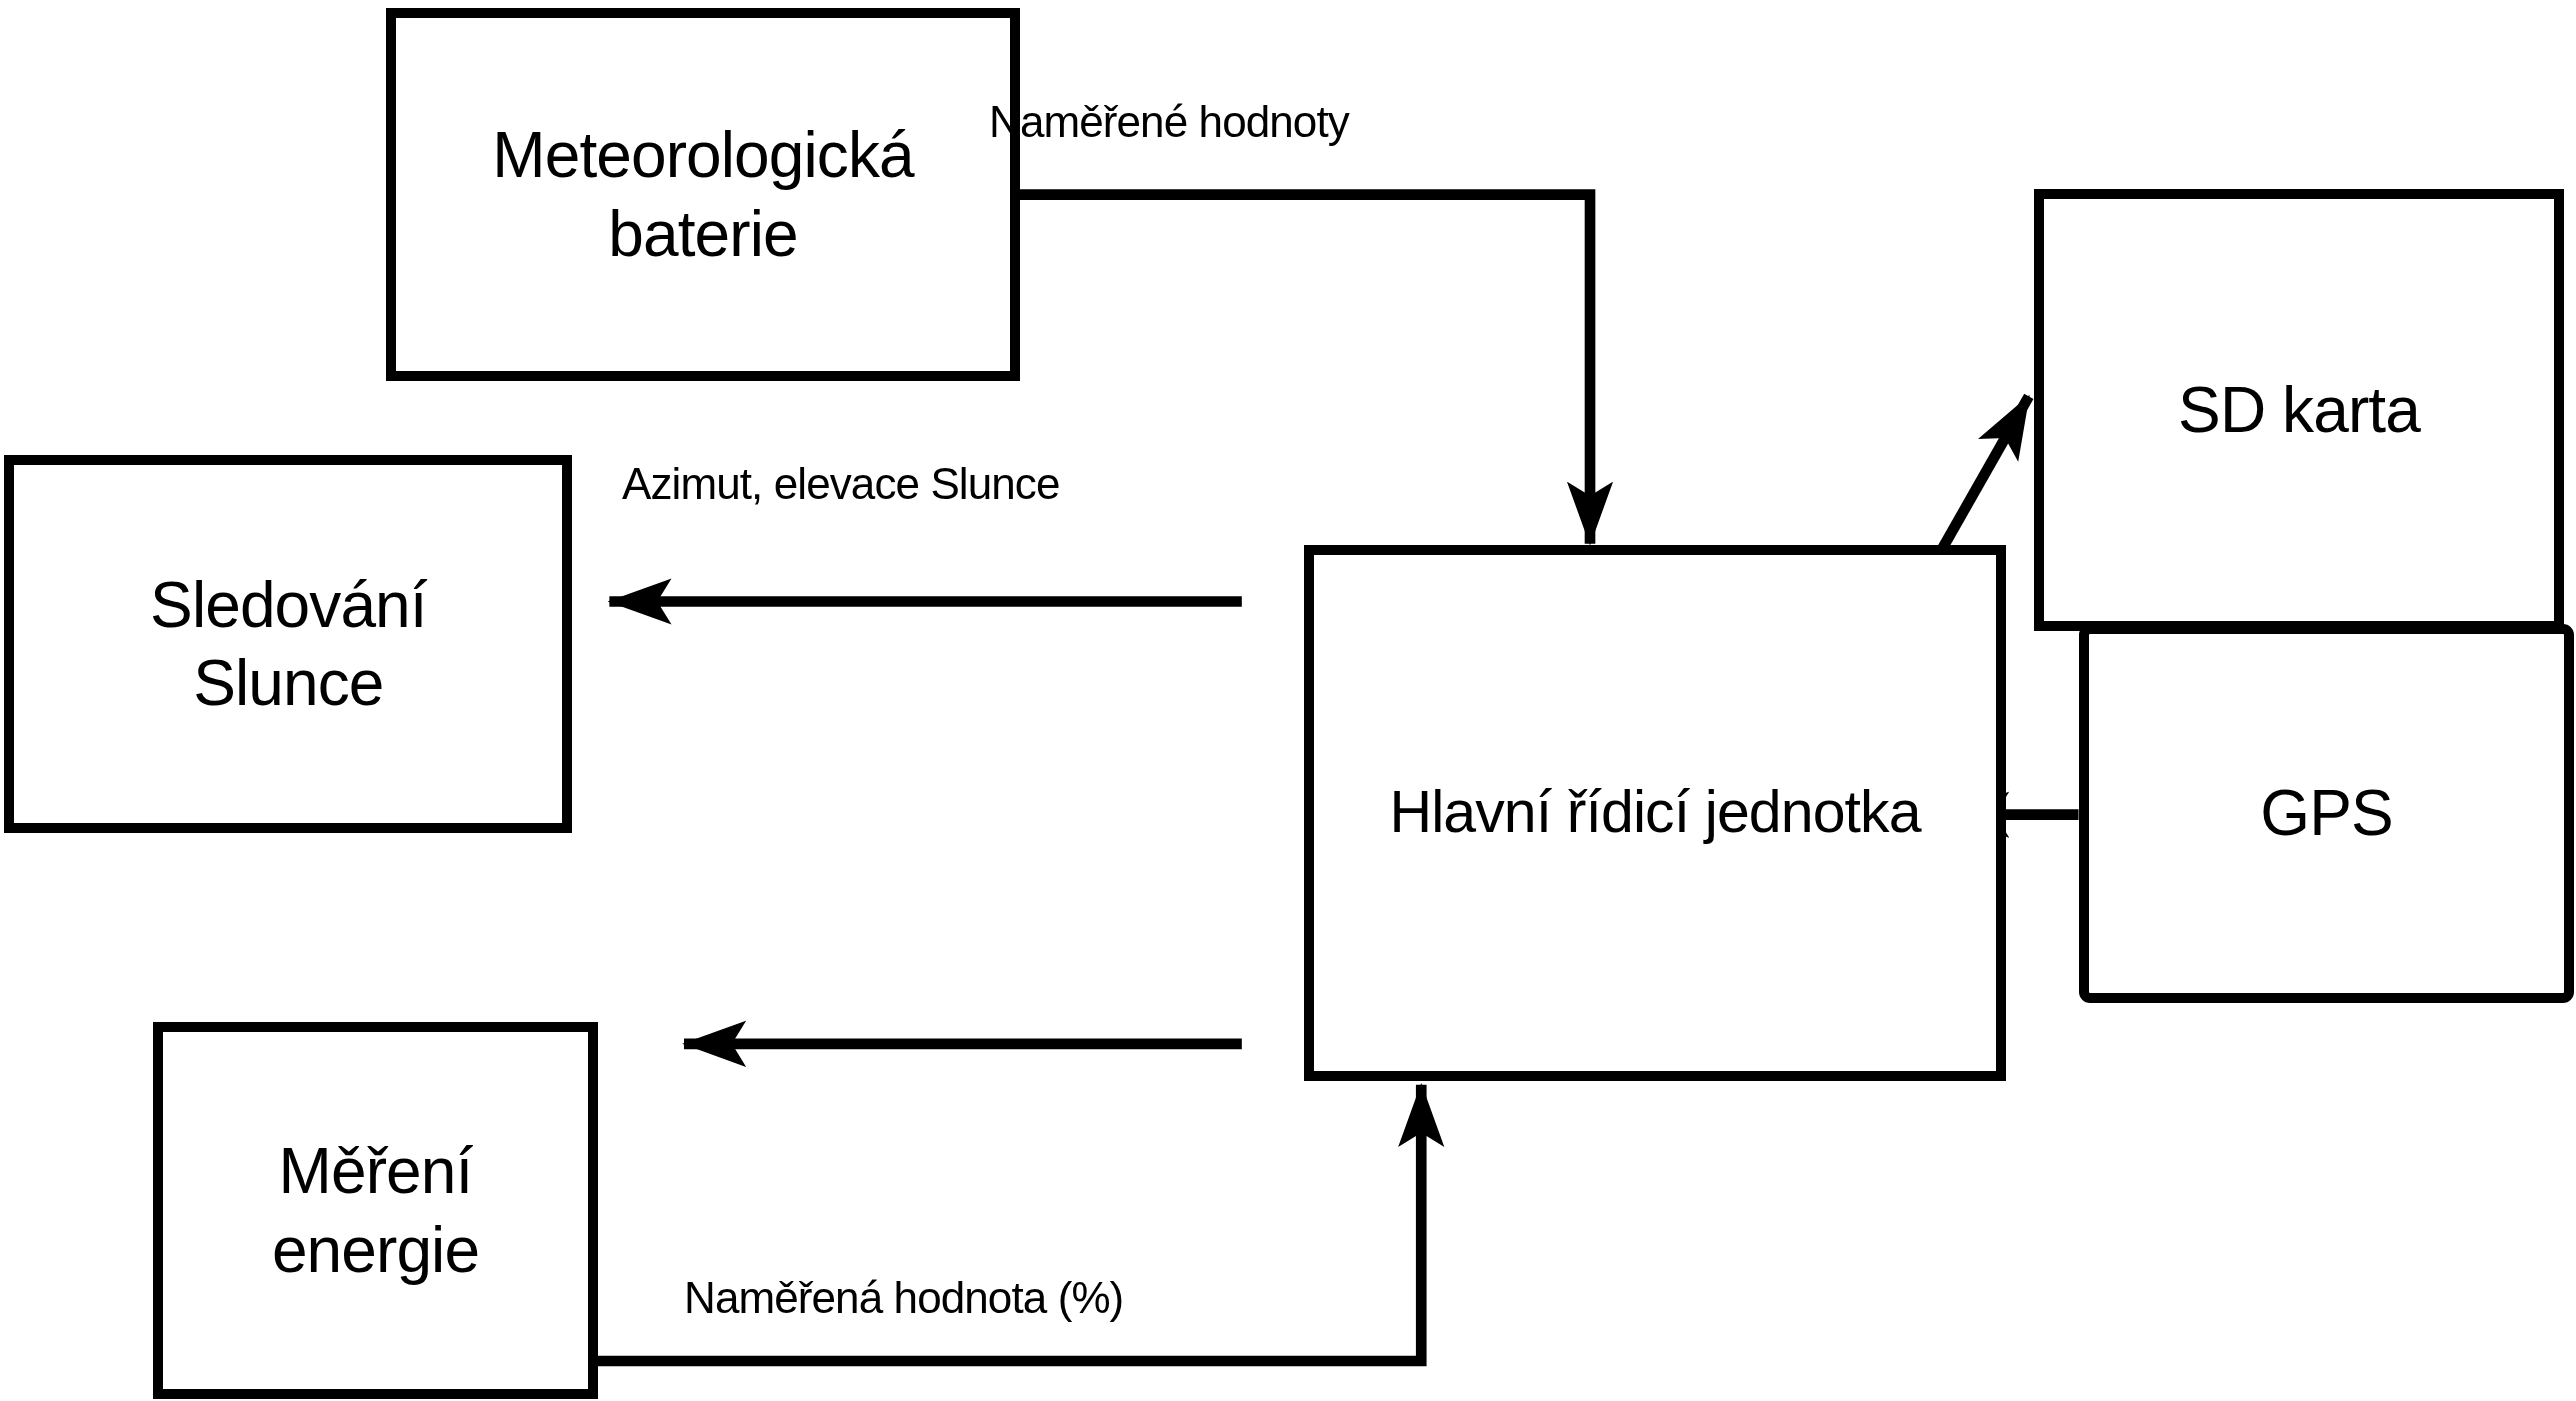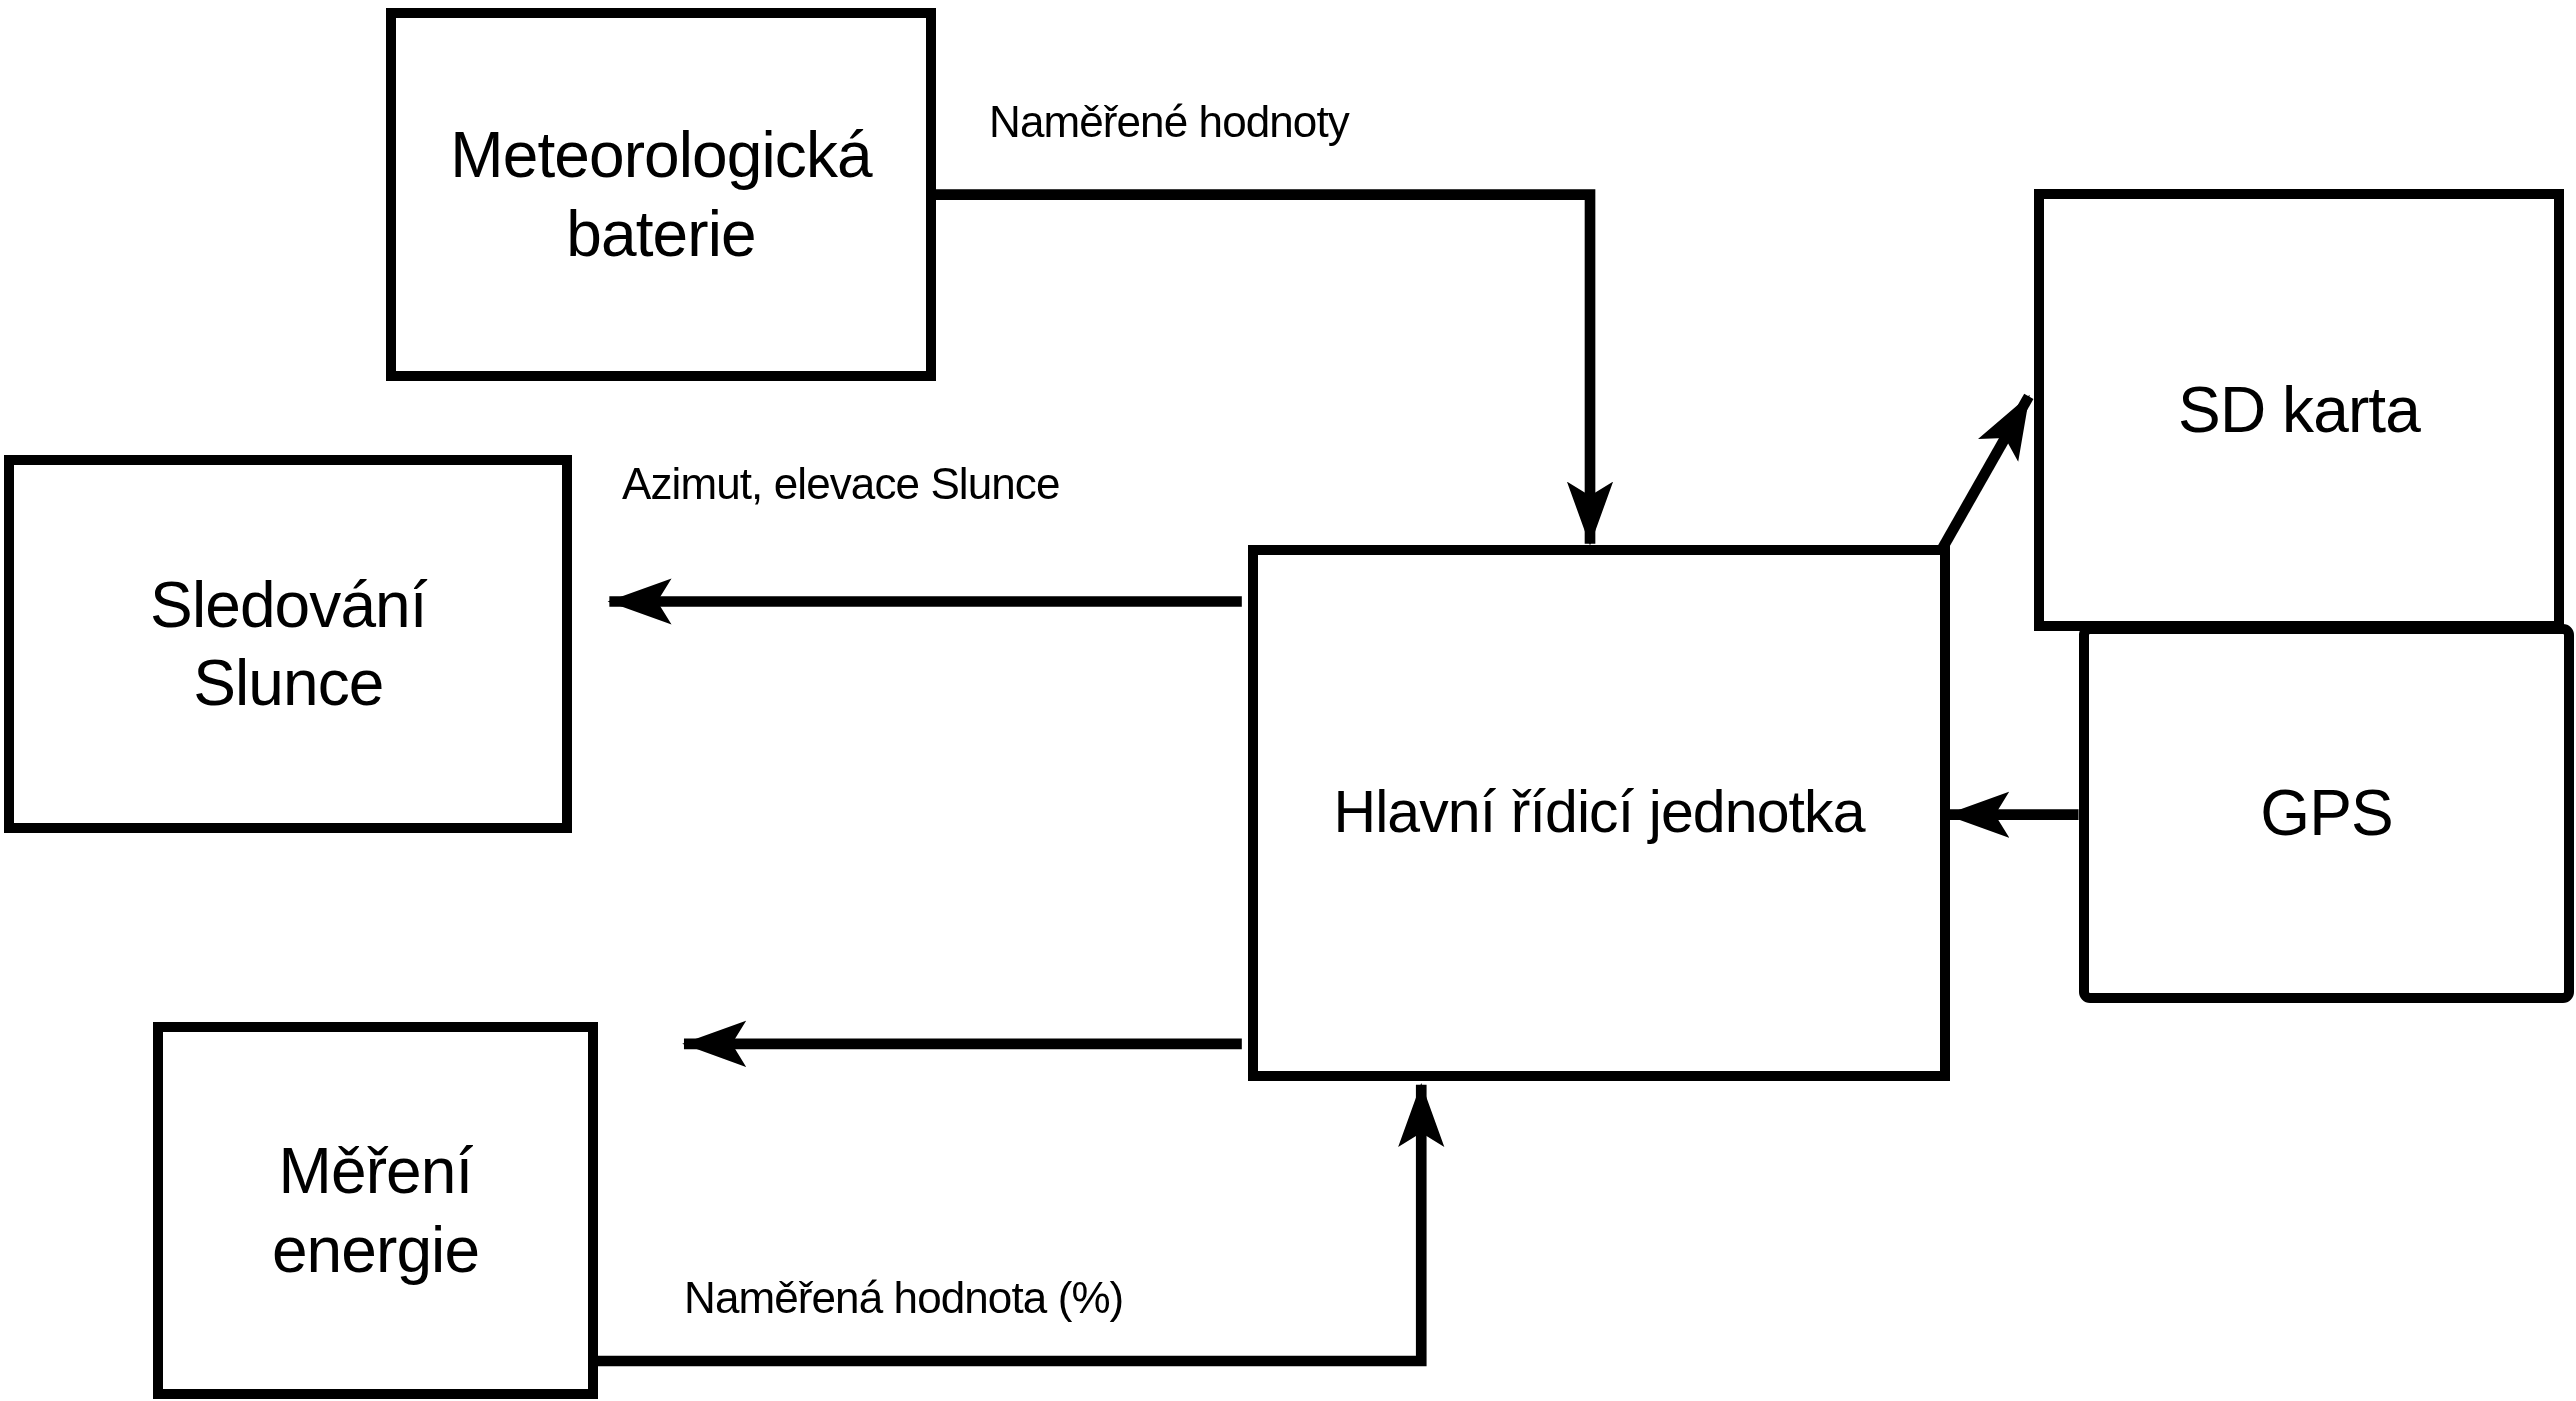--- a/index.html
+++ b/index.html
@@ -39,24 +39,24 @@
   }
   .node-label {
     font-size: 64px;
     line-height: 1.22;
     letter-spacing: -0.9px;
   }
   #node-main .node-label {
     font-size: 59px;
     white-space: nowrap;
   }
-  #node-meteo  { left: 386px;  top: 8px;    width: 550px; height: 373px; }
+  #node-meteo  { left: 386px;  top: 8px;    width: 634px; height: 373px; }
   #node-sun    { left: 4.4px;    top: 455px;  width: 568px; height: 378px; }
   #node-energy { left: 153px;  top: 1022px; width: 445px; height: 377px; }
-  #node-main   { left: 1248px; top: 545px;  width: 702px; height: 536px; }
+  #node-main   { left: 1304px; top: 545px;  width: 702px; height: 536px; }
   #node-sd     { left: 2034px; top: 189px;  width: 530px; height: 442px; }
   #node-gps    { left: 2079px; top: 624px;  width: 495px; height: 379px; border-radius: 11px; }
 
   .edge-label {
     position: absolute;
     font-size: 44px;
     line-height: 1.2;
     letter-spacing: -0.9px;
     white-space: nowrap;
   }

